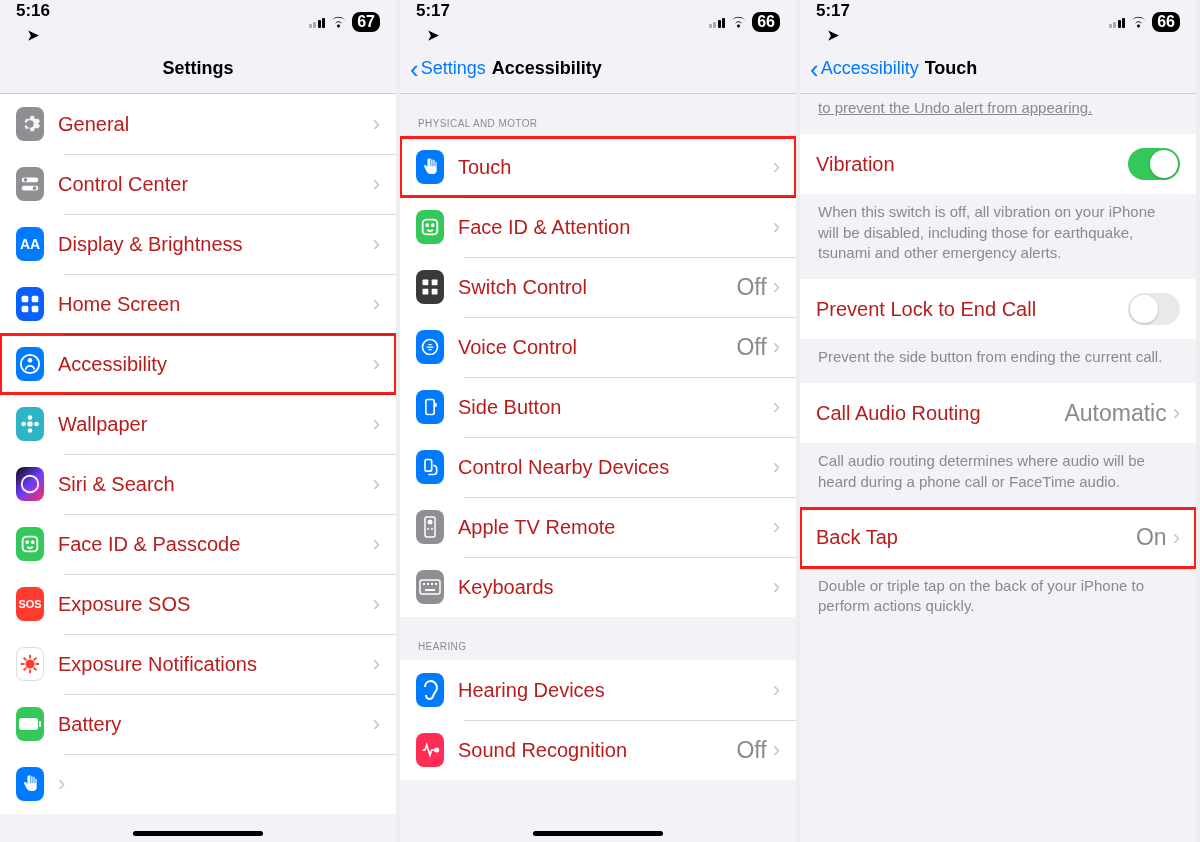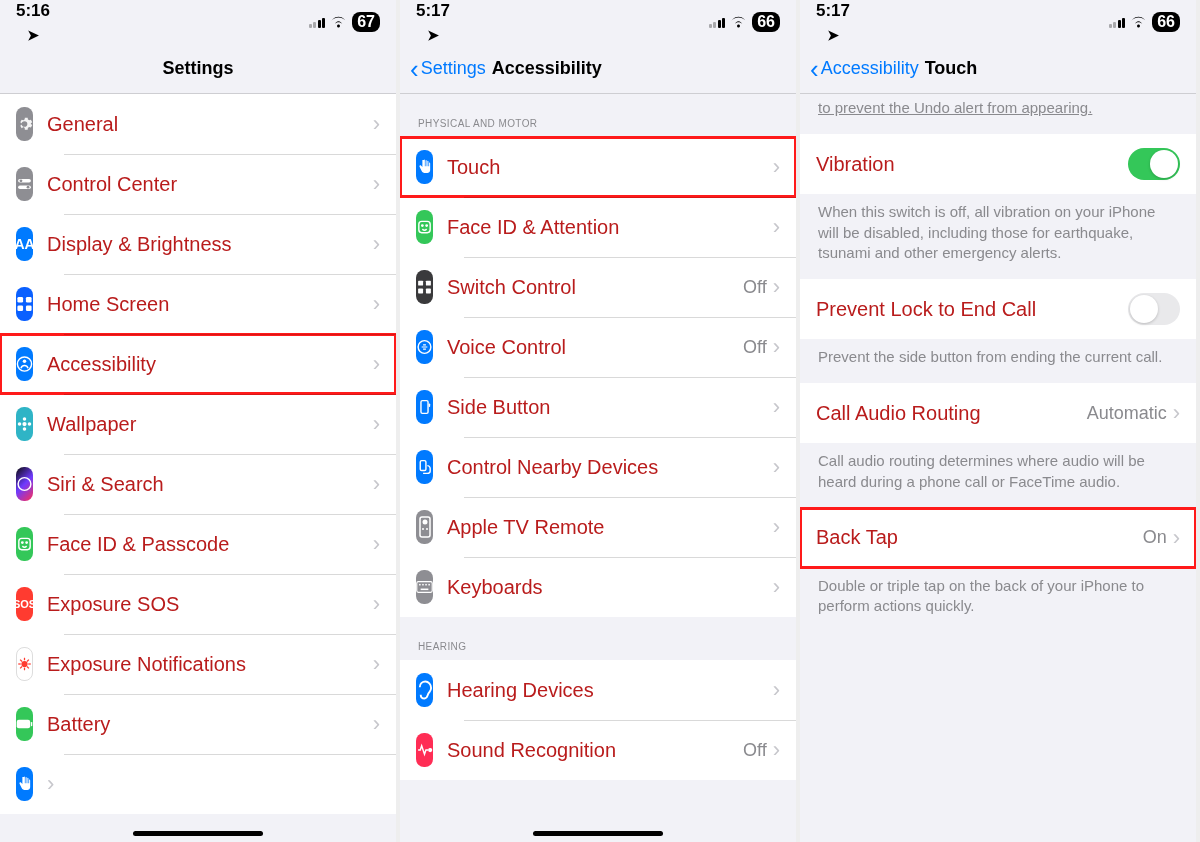--- a/index.html
+++ b/index.html
@@ -26,23 +26,23 @@
 .nav-back-chevron { font-size: 26px; font-weight:400; margin-right:2px; line-height:1; }
 .nav-title { font-size: 18px; font-weight: 600; color: #000; margin-left:6px; }
 .nav-title.center { position:absolute; left:50%; transform:translateX(-50%); margin:0; }
 
 
 .content { flex:1; overflow-y: hidden; }
 .section-header { padding: 24px 18px 8px; font-size: 10px; color: #8a8a8e; text-transform: uppercase; letter-spacing: 0.4px; }
 .rows { background: #fff; }
 .row { display:flex; align-items:center; height:60px; padding:0 16px; position:relative; cursor:pointer; }
 .row + .row::before { content:""; position:absolute; left:64px; right:0; top:0; height:0.5px; background:rgba(0,0,0,0.15); }
-.row-icon { width:17px; height:34px; border-radius:8px; margin-right:14px; display:flex; align-items:center; justify-content:center; color:#fff; font-size:18px; flex-shrink:0; }
+.row-icon { width:28px; height:34px; border-radius:8px; margin-right:14px; display:flex; align-items:center; justify-content:center; color:#fff; font-size:18px; flex-shrink:0; }
 .row-label { flex:1; font-size:20px; color:#b91c1c; }
-.row-value { font-size:18px; color:#8a8a8e; margin-right:6px; }
+.row-value { font-size:23px; color:#8a8a8e; margin-right:6px; }
 .chevron { color:#c7c7cc; font-size:22px; font-weight:400; }
 
 
 .hl { outline:3px solid #ff1a1a; outline-offset:-2px; }
 
 
 .desc { padding:8px 18px 16px; font-size:15px; color:#8a8a8e; line-height:1.35; }
 .desc.top-cut { padding-top:0;text-decoration:underline; }
 
 

